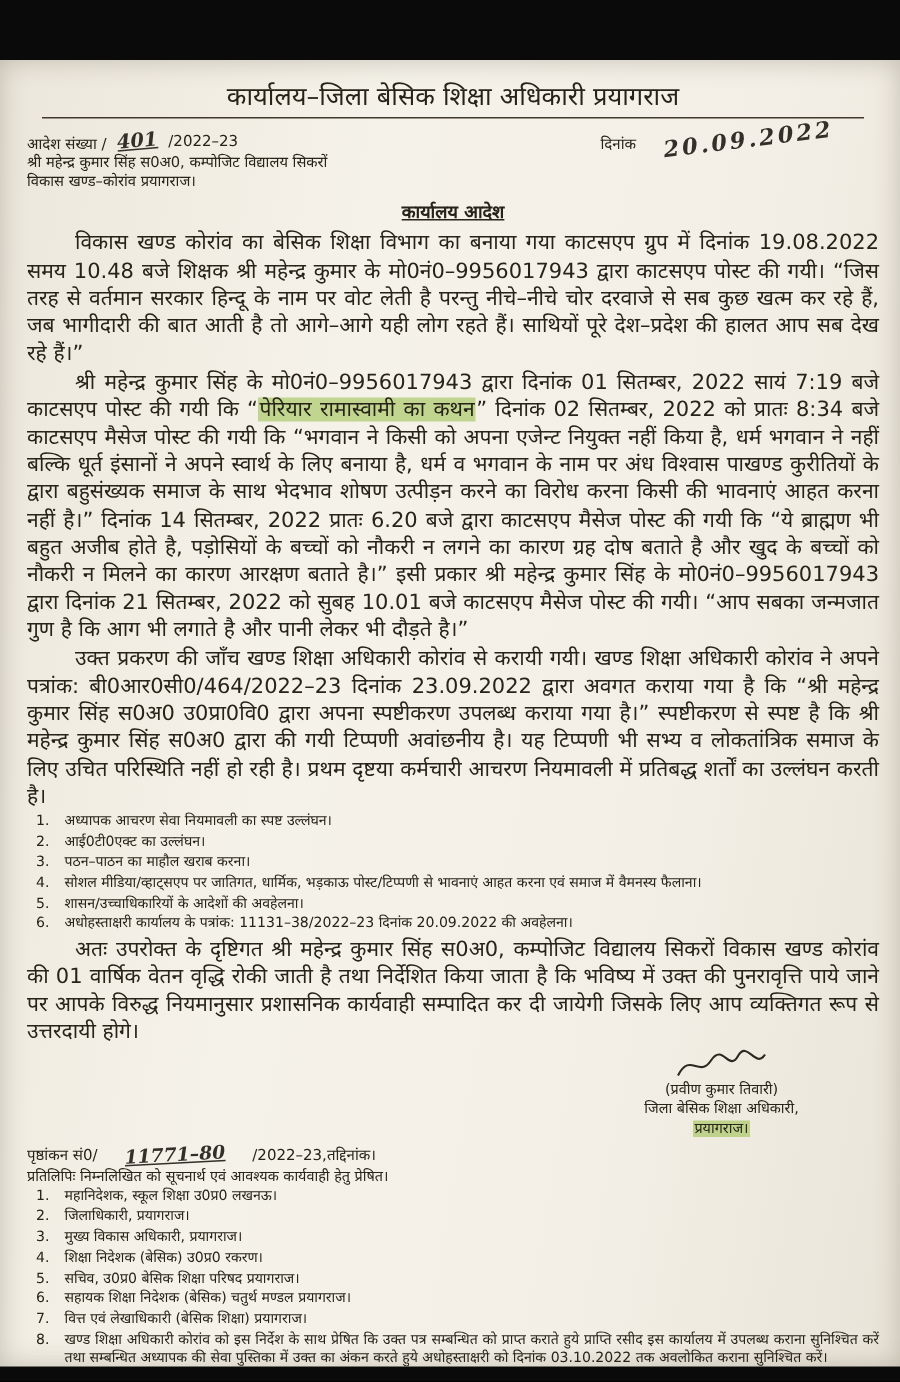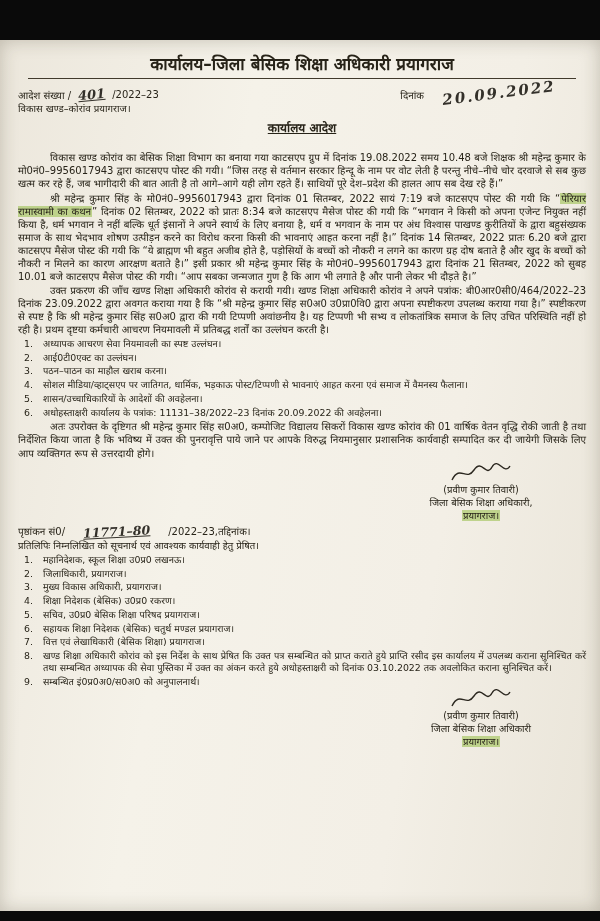--- a/index.html
+++ b/index.html
@@ -4,32 +4,32 @@
 <style>
   html,body{margin:0;padding:0;background:#000;}
   .frame{width:600px;height:921px;display:flex;flex-direction:column;overflow:hidden;background:#0a0a0a;
          font-family:"DejaVu Sans","Liberation Sans",sans-serif;}
   .letterbox{background:#0a0a0a;flex:0 0 auto;}
   .letterbox.top{height:40px;}
   .letterbox.bottom{height:10px;}
   .paper{flex:1;background:linear-gradient(100deg,#ece7dc,#f5f2e9 35%,#f3efe6 70%,#e9e4d8);
          color:#272318;padding:8px 14px 2px 18px;position:relative;overflow:hidden;
          box-shadow:inset 0 0 18px rgba(60,50,30,.25);}
-  .title{font-size:17px;font-weight:bold;text-align:center;margin:4px 10px 2px;padding-bottom:3px;
+  .title{font-size:17px;font-weight:normal;text-align:center;margin:4px 10px 2px;padding-bottom:3px;
          border-bottom:1.6px solid #413a2c;}
   .orderline{display:flex;align-items:flex-end;font-size:10px;margin-top:5px;}
   .orderline .left{display:flex;align-items:center;gap:3px;}
   .orderline .right{margin-left:auto;display:flex;align-items:flex-end;gap:18px;padding-right:30px;}
   .hw{font-family:"DejaVu Serif","Liberation Serif",serif;font-style:italic;font-weight:bold;color:#33302a;}
   .hw-order{font-size:13px;display:inline-block;transform:rotate(-5deg);text-decoration:underline;padding:0 4px;}
   .hw-date{font-size:15px;display:inline-block;transform:rotate(-7deg);letter-spacing:2px;}
   .hw-endno{font-size:12.5px;display:inline-block;transform:rotate(-3deg);text-decoration:underline;padding:0 6px;}
   .addr{font-size:9.8px;line-height:1.35;}
-  .heading{font-size:12px;font-weight:bold;text-align:center;text-decoration:underline;margin:4px 0 15px;}
-  p.body{font-size:10px;line-height:1.31;text-align:justify;margin:1px 0;text-indent:32px;}
+  .heading{font-size:12px;font-weight:bold;text-align:center;text-decoration:underline;margin:4px 0 4px;}
+  p.body{font-size:14px;line-height:1.31;text-align:justify;margin:1px 0;text-indent:32px;}
   .hl{background:rgba(150,190,70,.55);padding:0 1px;}
   .list{margin:1px 0 1px 6px;}
   .row{display:flex;gap:5px;font-size:9.4px;line-height:1.3;margin:1.5px 0;}
   .row .num{flex:0 0 14px;text-align:left;}
   .row .txt{flex:1;text-align:justify;}
   .signblock{width:210px;margin-left:auto;text-align:center;font-size:9.6px;line-height:1.35;margin-top:2px;}
   .scribble{display:block;margin:0 auto;height:22px;}
   .endline{display:flex;align-items:flex-start;font-size:10px;margin-top:2px;gap:12px;}
   .intro{font-size:9.6px;margin:0 0;}
 </style>
@@ -48,20 +48,21 @@
         <span>आदेश संख्या /</span>
         <span class="hw hw-order">401</span>
         <span>/2022–23</span>
       </div>
       <div class="right">
         <span>दिनांक</span>
         <span class="hw hw-date">20.09.2022</span>
       </div>
     </div>
 
+    <div class="addr">श्री महेन्द्र कुमार सिंह स0अ0, कम्पोजिट विद्यालय सिकरों</div>
     <div class="addr">विकास खण्ड–कोरांव प्रयागराज।</div>
 
     <div class="heading">कार्यालय आदेश</div>
 
     <p class="body">विकास खण्ड कोरांव का बेसिक शिक्षा विभाग का बनाया गया काटसएप ग्रुप में दिनांक 19.08.2022 समय 10.48 बजे शिक्षक श्री महेन्द्र कुमार के मो0नं0–9956017943 द्वारा काटसएप पोस्ट की गयी। “जिस तरह से वर्तमान सरकार हिन्दू के नाम पर वोट लेती है परन्तु नीचे–नीचे चोर दरवाजे से सब कुछ खत्म कर रहे हैं, जब भागीदारी की बात आती है तो आगे–आगे यही लोग रहते हैं। साथियों पूरे देश–प्रदेश की हालत आप सब देख रहे हैं।”</p>
 
     <p class="body"><span>श्री महेन्द्र कुमार सिंह के मो0नं0–9956017943 द्वारा दिनांक 01 सितम्बर, 2022 सायं 7:19 बजे काटसएप पोस्ट की गयी कि “</span><span class="hl">पेरियार रामास्वामी का कथन</span><span>” दिनांक 02 सितम्बर, 2022 को प्रातः 8:34 बजे काटसएप मैसेज पोस्ट की गयी कि “भगवान ने किसी को अपना एजेन्ट नियुक्त नहीं किया है, धर्म भगवान ने नहीं बल्कि धूर्त इंसानों ने अपने स्वार्थ के लिए बनाया है, धर्म व भगवान के नाम पर अंध विश्वास पाखण्ड कुरीतियों के द्वारा बहुसंख्यक समाज के साथ भेदभाव शोषण उत्पीड़न करने का विरोध करना किसी की भावनाएं आहत करना नहीं है।” दिनांक 14 सितम्बर, 2022 प्रातः 6.20 बजे द्वारा काटसएप मैसेज पोस्ट की गयी कि “ये ब्राह्मण भी बहुत अजीब होते है, पड़ोसियों के बच्चों को नौकरी न लगने का कारण ग्रह दोष बताते है और खुद के बच्चों को नौकरी न मिलने का कारण आरक्षण बताते है।” इसी प्रकार श्री महेन्द्र कुमार सिंह के मो0नं0–9956017943 द्वारा दिनांक 21 सितम्बर, 2022 को सुबह 10.01 बजे काटसएप मैसेज पोस्ट की गयी। “आप सबका जन्मजात गुण है कि आग भी लगाते है और पानी लेकर भी दौड़ते है।”</span></p>
 
     <p class="body">उक्त प्रकरण की जाँच खण्ड शिक्षा अधिकारी कोरांव से करायी गयी। खण्ड शिक्षा अधिकारी कोरांव ने अपने पत्रांक: बी0आर0सी0/464/2022–23 दिनांक 23.09.2022 द्वारा अवगत कराया गया है कि “श्री महेन्द्र कुमार सिंह स0अ0 उ0प्रा0वि0 द्वारा अपना स्पष्टीकरण उपलब्ध कराया गया है।” स्पष्टीकरण से स्पष्ट है कि श्री महेन्द्र कुमार सिंह स0अ0 द्वारा की गयी टिप्पणी अवांछनीय है। यह टिप्पणी भी सभ्य व लोकतांत्रिक समाज के लिए उचित परिस्थिति नहीं हो रही है। प्रथम दृष्टया कर्मचारी आचरण नियमावली में प्रतिबद्ध शर्तों का उल्लंघन करती है।</p>
 

